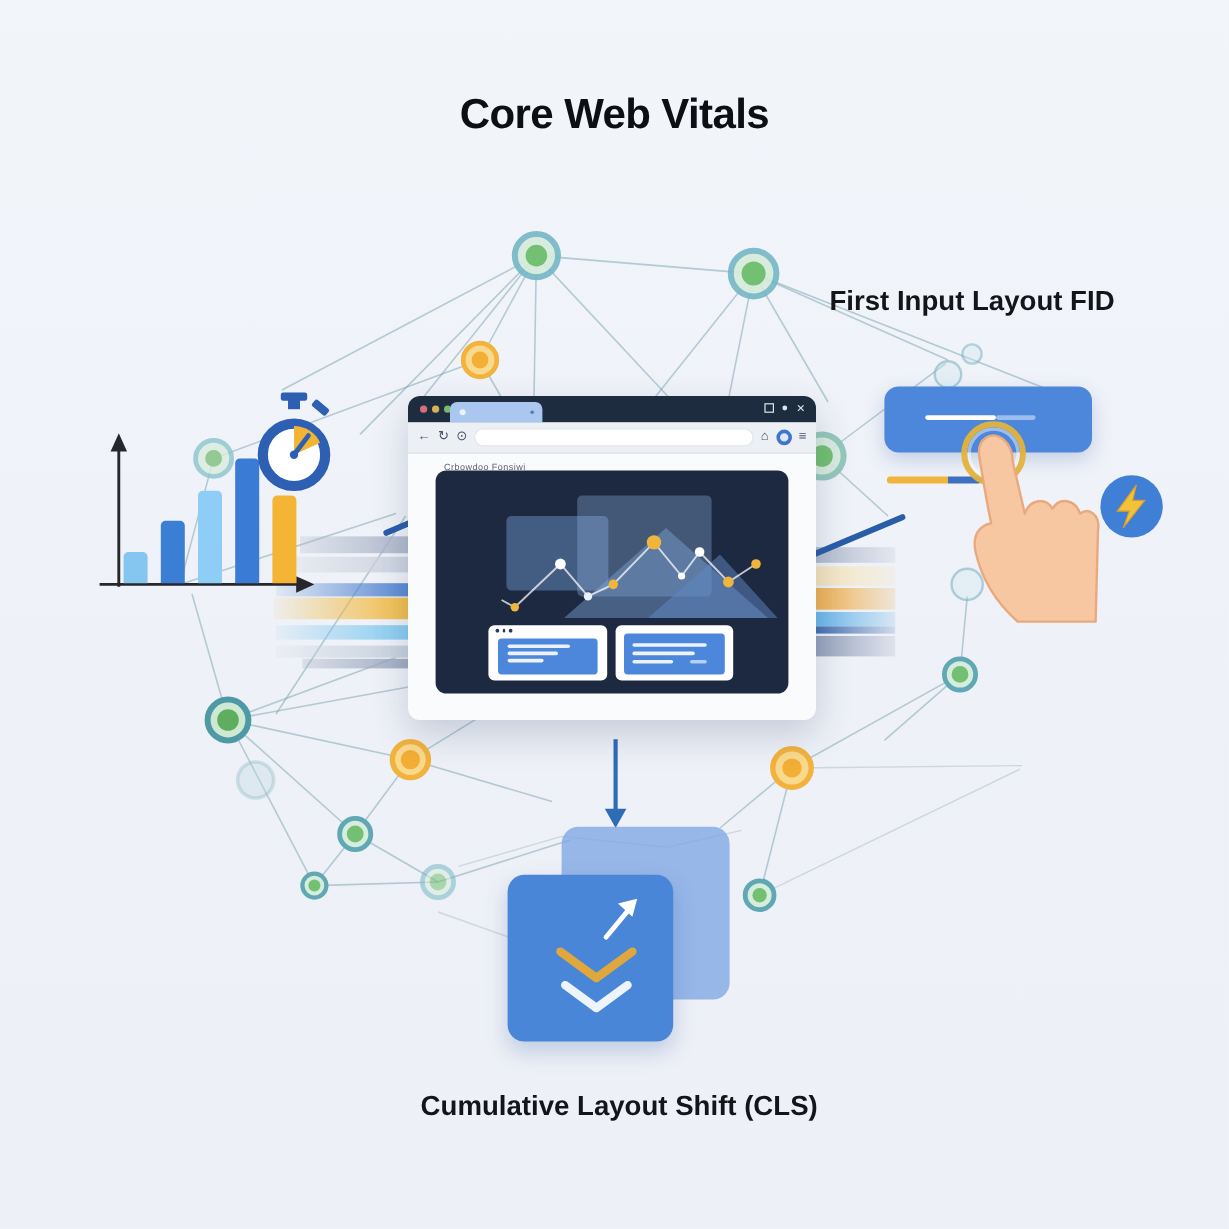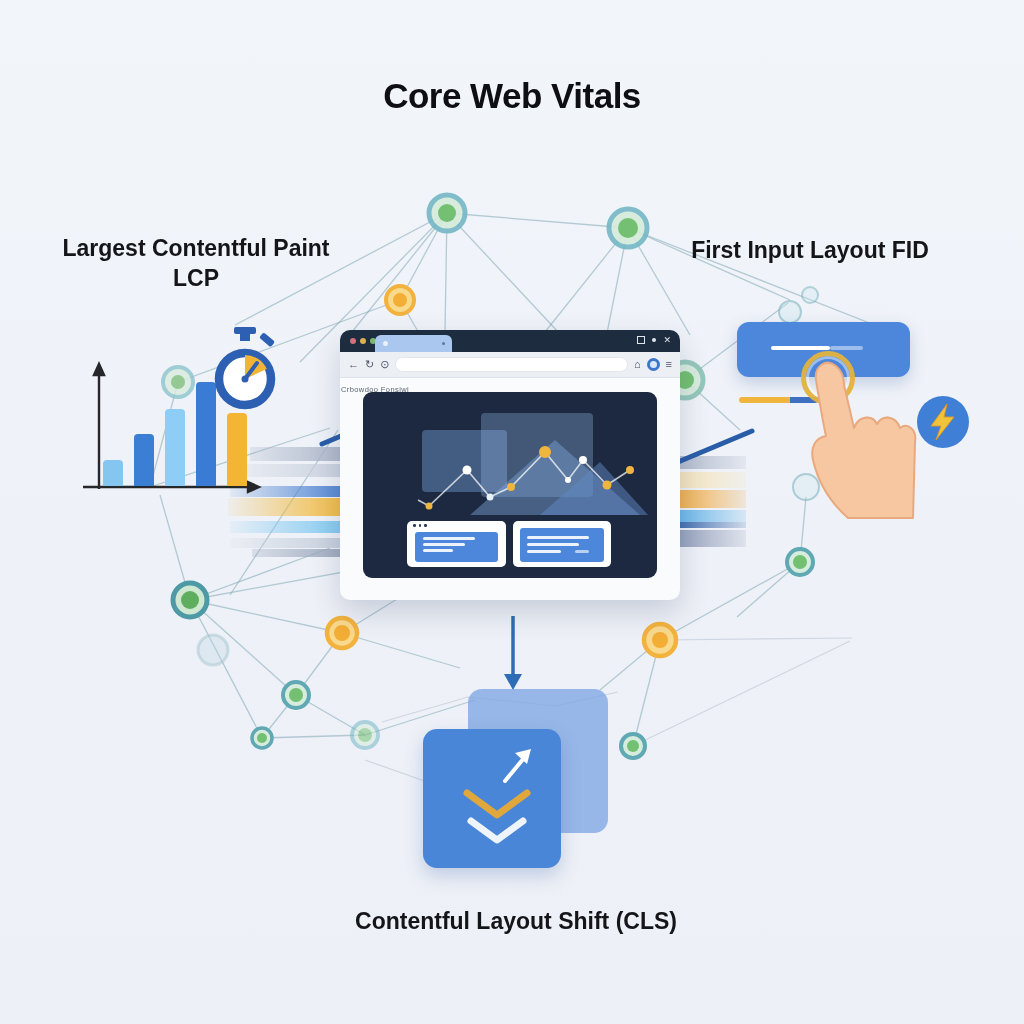--- a/index.html
+++ b/index.html
@@ -30,21 +30,21 @@
   #tab .tclose{position:absolute;right:7px;top:7px;width:3px;height:3px;border-radius:50%;background:#5a7ba8;}
   #wctl{position:absolute;right:9px;top:6px;display:flex;gap:7px;align-items:center;color:#dfe5ee;}
   #wctl .sq{width:6px;height:6px;border:1px solid #dfe5ee;}
   #wctl .dt{width:4px;height:4px;border-radius:50%;background:#dfe5ee;}
   #wctl .x{font-size:9px;line-height:8px;}
   #toolbar{position:absolute;left:0;top:22px;right:0;height:26px;background:#eceff4;
            border-bottom:1px solid #dde1e8;display:flex;align-items:center;padding:0 8px;box-sizing:border-box;gap:6px;}
   .tbicon{font-size:11px;color:#4a5468;line-height:1;}
   #urlbar{flex:1;height:13px;background:#ffffff;border:1px solid #e2e5ea;border-radius:8px;}
   #avatar{width:13px;height:13px;border-radius:50%;background:#dce8fa;border:3px solid #3f76cc;box-sizing:border-box;}
-  #caption{position:absolute;left:1px;top:55px;font-size:7.5px;color:#5b6472;letter-spacing:.4px;}
+  #caption{position:absolute;left:30px;top:55px;font-size:7.5px;color:#5b6472;letter-spacing:.4px;}
   #panel{position:absolute;left:23px;top:62px;width:294px;height:186px;background:#1c2940;border-radius:9px;overflow:hidden;}
   .card{position:absolute;top:129px;height:46px;background:#ffffff;border-radius:5px;}
   .card .blue{position:absolute;background:#4d87dc;border-radius:3px;}
   .cline{position:absolute;height:3px;border-radius:1.5px;background:rgba(255,255,255,.9);}
   .cdots{position:absolute;left:6px;top:3px;display:flex;gap:3px;}
   .cdots i{width:2.5px;height:2.5px;border-radius:50%;background:#2a3a55;}
 
   
   #fid-button{left:737px;top:322px;width:173px;height:55px;background:#4d87dc;border-radius:12px;
               box-shadow:0 6px 16px rgba(60,100,170,.25);}
@@ -210,26 +210,22 @@
       <circle cx="806" cy="487" r="13" fill="rgba(200,232,236,.3)" stroke="rgba(120,175,190,.55)" stroke-width="2"></circle>
     </g>
 
     <g>
       <line x1="513" y1="616" x2="513" y2="676" stroke="#2e6cb5" stroke-width="3.5"></line>
       <polygon points="504,674 522,674 513,690" fill="#2e6cb5"></polygon>
     </g>
   </svg>
 
   <div class="abs" id="title">Core Web Vitals</div>
-  <div class="abs label" id="lcp-label">
-    <div>Largest Contentful Paint</div>
-    <div>LCP</div>
-  </div>
   <div class="abs label" id="fid-label">First Input Layout FID</div>
-  <div class="abs label" id="cls-label">Contentful Layout Shift (CLS)</div>
+  <div class="abs label" id="cls-label">Cumulative Layout Shift (CLS)</div>
 
   <svg class="abs" style="left:75px;top:358px" width="200" height="145">
     <g stroke="#26272b" stroke-width="2.4" fill="#26272b">
       <line x1="24" y1="14" x2="24" y2="131"></line>
         <polygon points="24,6 19,17 29,17"></polygon>
       <line x1="8" y1="129" x2="176" y2="129"></line>
         <polygon points="184,129 173,124 173,134"></polygon>
     </g>
   </svg>
   <div class="abs" id="lcp-bars">

